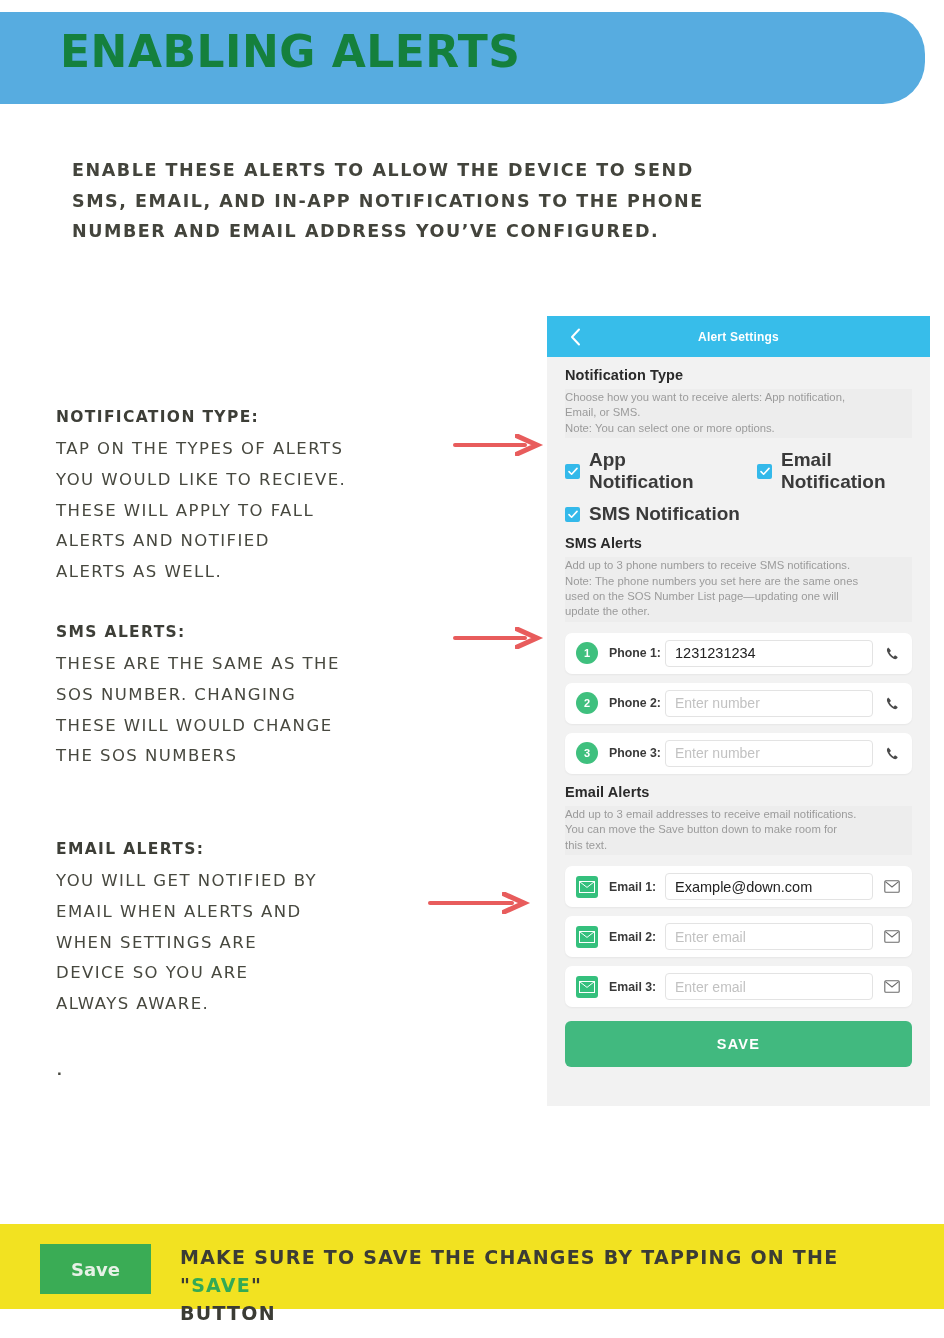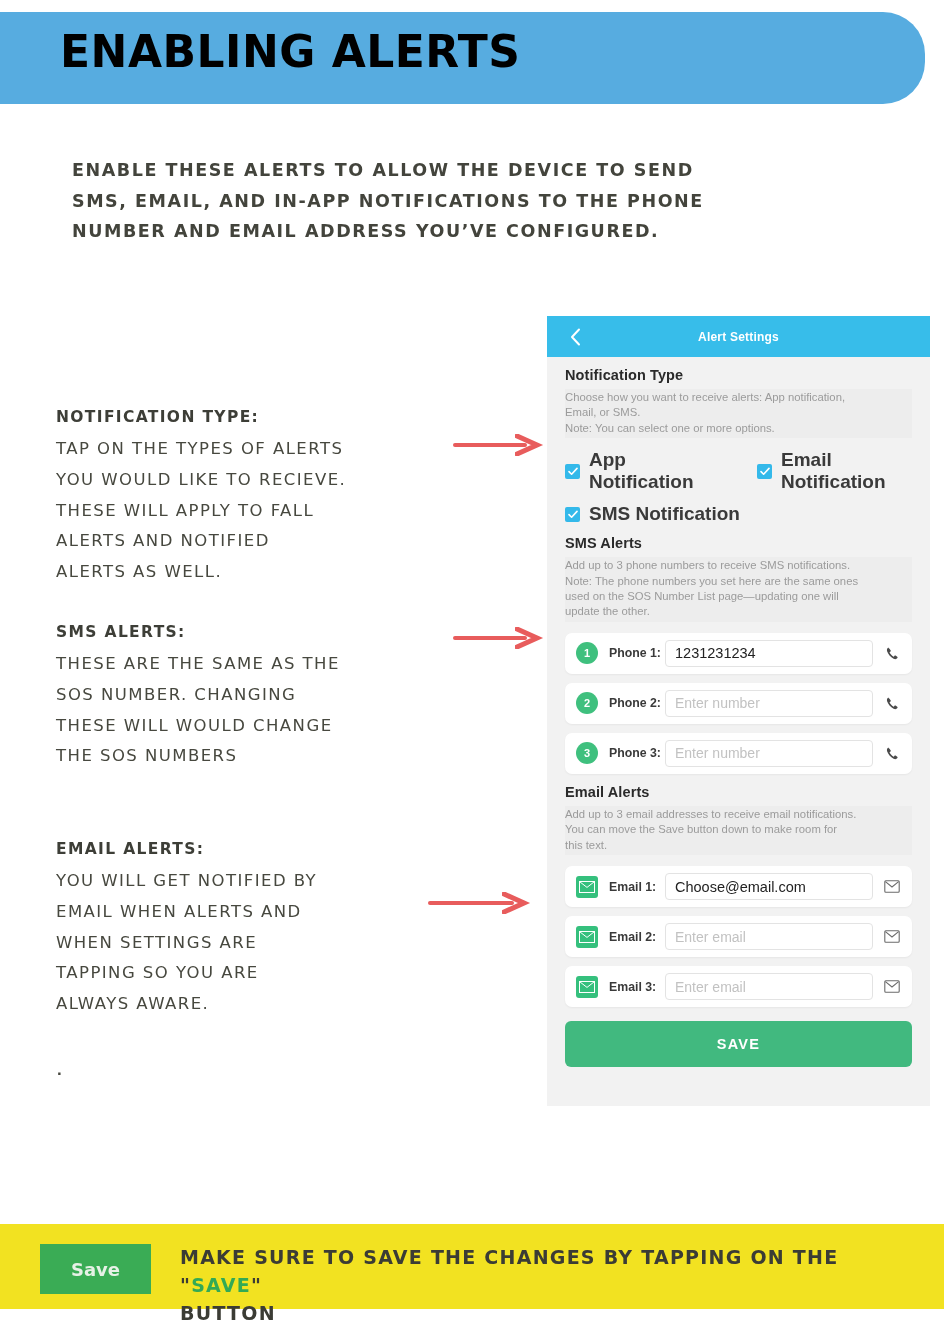--- a/index.html
+++ b/index.html
@@ -18,21 +18,21 @@
     width: 925px; height: 92px;
     background: #57ace0;
     border-radius: 0 42px 42px 0;
   }
   .header-title {
     position: absolute;
     left: 60px; top: 26px;
     font-size: 44px;
     font-weight: 700;
     letter-spacing: 0.5px;
-    color: #000000;
+    color: #15803d;
     font-family: "DejaVu Sans", sans-serif;
   }
 
   
   .intro {
     position: absolute;
     left: 72px; top: 155px;
     width: 760px;
     font-size: 17.5px;
     line-height: 30.5px;
@@ -280,21 +280,21 @@
       <div>THE SOS NUMBERS</div>
     </div>
   </div>
 
   <div class="annot" id="annot-email">
     <div class="head">EMAIL ALERTS:</div>
     <div class="body">
       <div>YOU WILL GET NOTIFIED BY</div>
       <div>EMAIL WHEN ALERTS AND</div>
       <div>WHEN SETTINGS ARE</div>
-      <div>TAPPING SO YOU ARE</div>
+      <div>DEVICE SO YOU ARE</div>
       <div>ALWAYS AWARE.</div>
     </div>
   </div>
 
   <div class="stray-dot">.</div>
 
   <div class="arrow" id="arrow-1">
     <div class="shaft"></div>
     <svg class="head-svg" style="left:62px" width="30" height="22" viewBox="0 0 30 22">
       <path d="M2 2 L22 11 L2 20" fill="none" stroke="#e85c5c" stroke-width="5" stroke-linecap="round" stroke-linejoin="miter"></path>
@@ -412,21 +412,21 @@
 
       <div class="rows-wrap">
         <div class="row-card">
           <span class="row-badge env">
             <svg width="16" height="12" viewBox="0 0 16 12">
                 <rect x="0.5" y="0.5" width="15" height="11" fill="#35c07d" stroke="#ffffff" stroke-width="1"></rect>
                 <path d="M0.8 0.8 L8 6.4 L15.2 0.8" fill="none" stroke="#ffffff" stroke-width="1"></path>
               </svg>
           </span>
           <span class="row-label">Email 1:</span>
-          <span class="row-input">Choose@email.com</span>
+          <span class="row-input">Example@down.com</span>
           <span class="row-icon">
             <svg width="16" height="13" viewBox="0 0 16 13">
                 <rect x="0.8" y="0.8" width="14.4" height="11.4" fill="none" stroke="#6b6b6b" stroke-width="1.1" rx="1"></rect>
                 <path d="M1.4 1.6 L8 7 L14.6 1.6" fill="none" stroke="#6b6b6b" stroke-width="1.1"></path>
               </svg>
           </span>
         </div>
         <div class="row-card">
           <span class="row-badge env">
             <svg width="16" height="12" viewBox="0 0 16 12">

